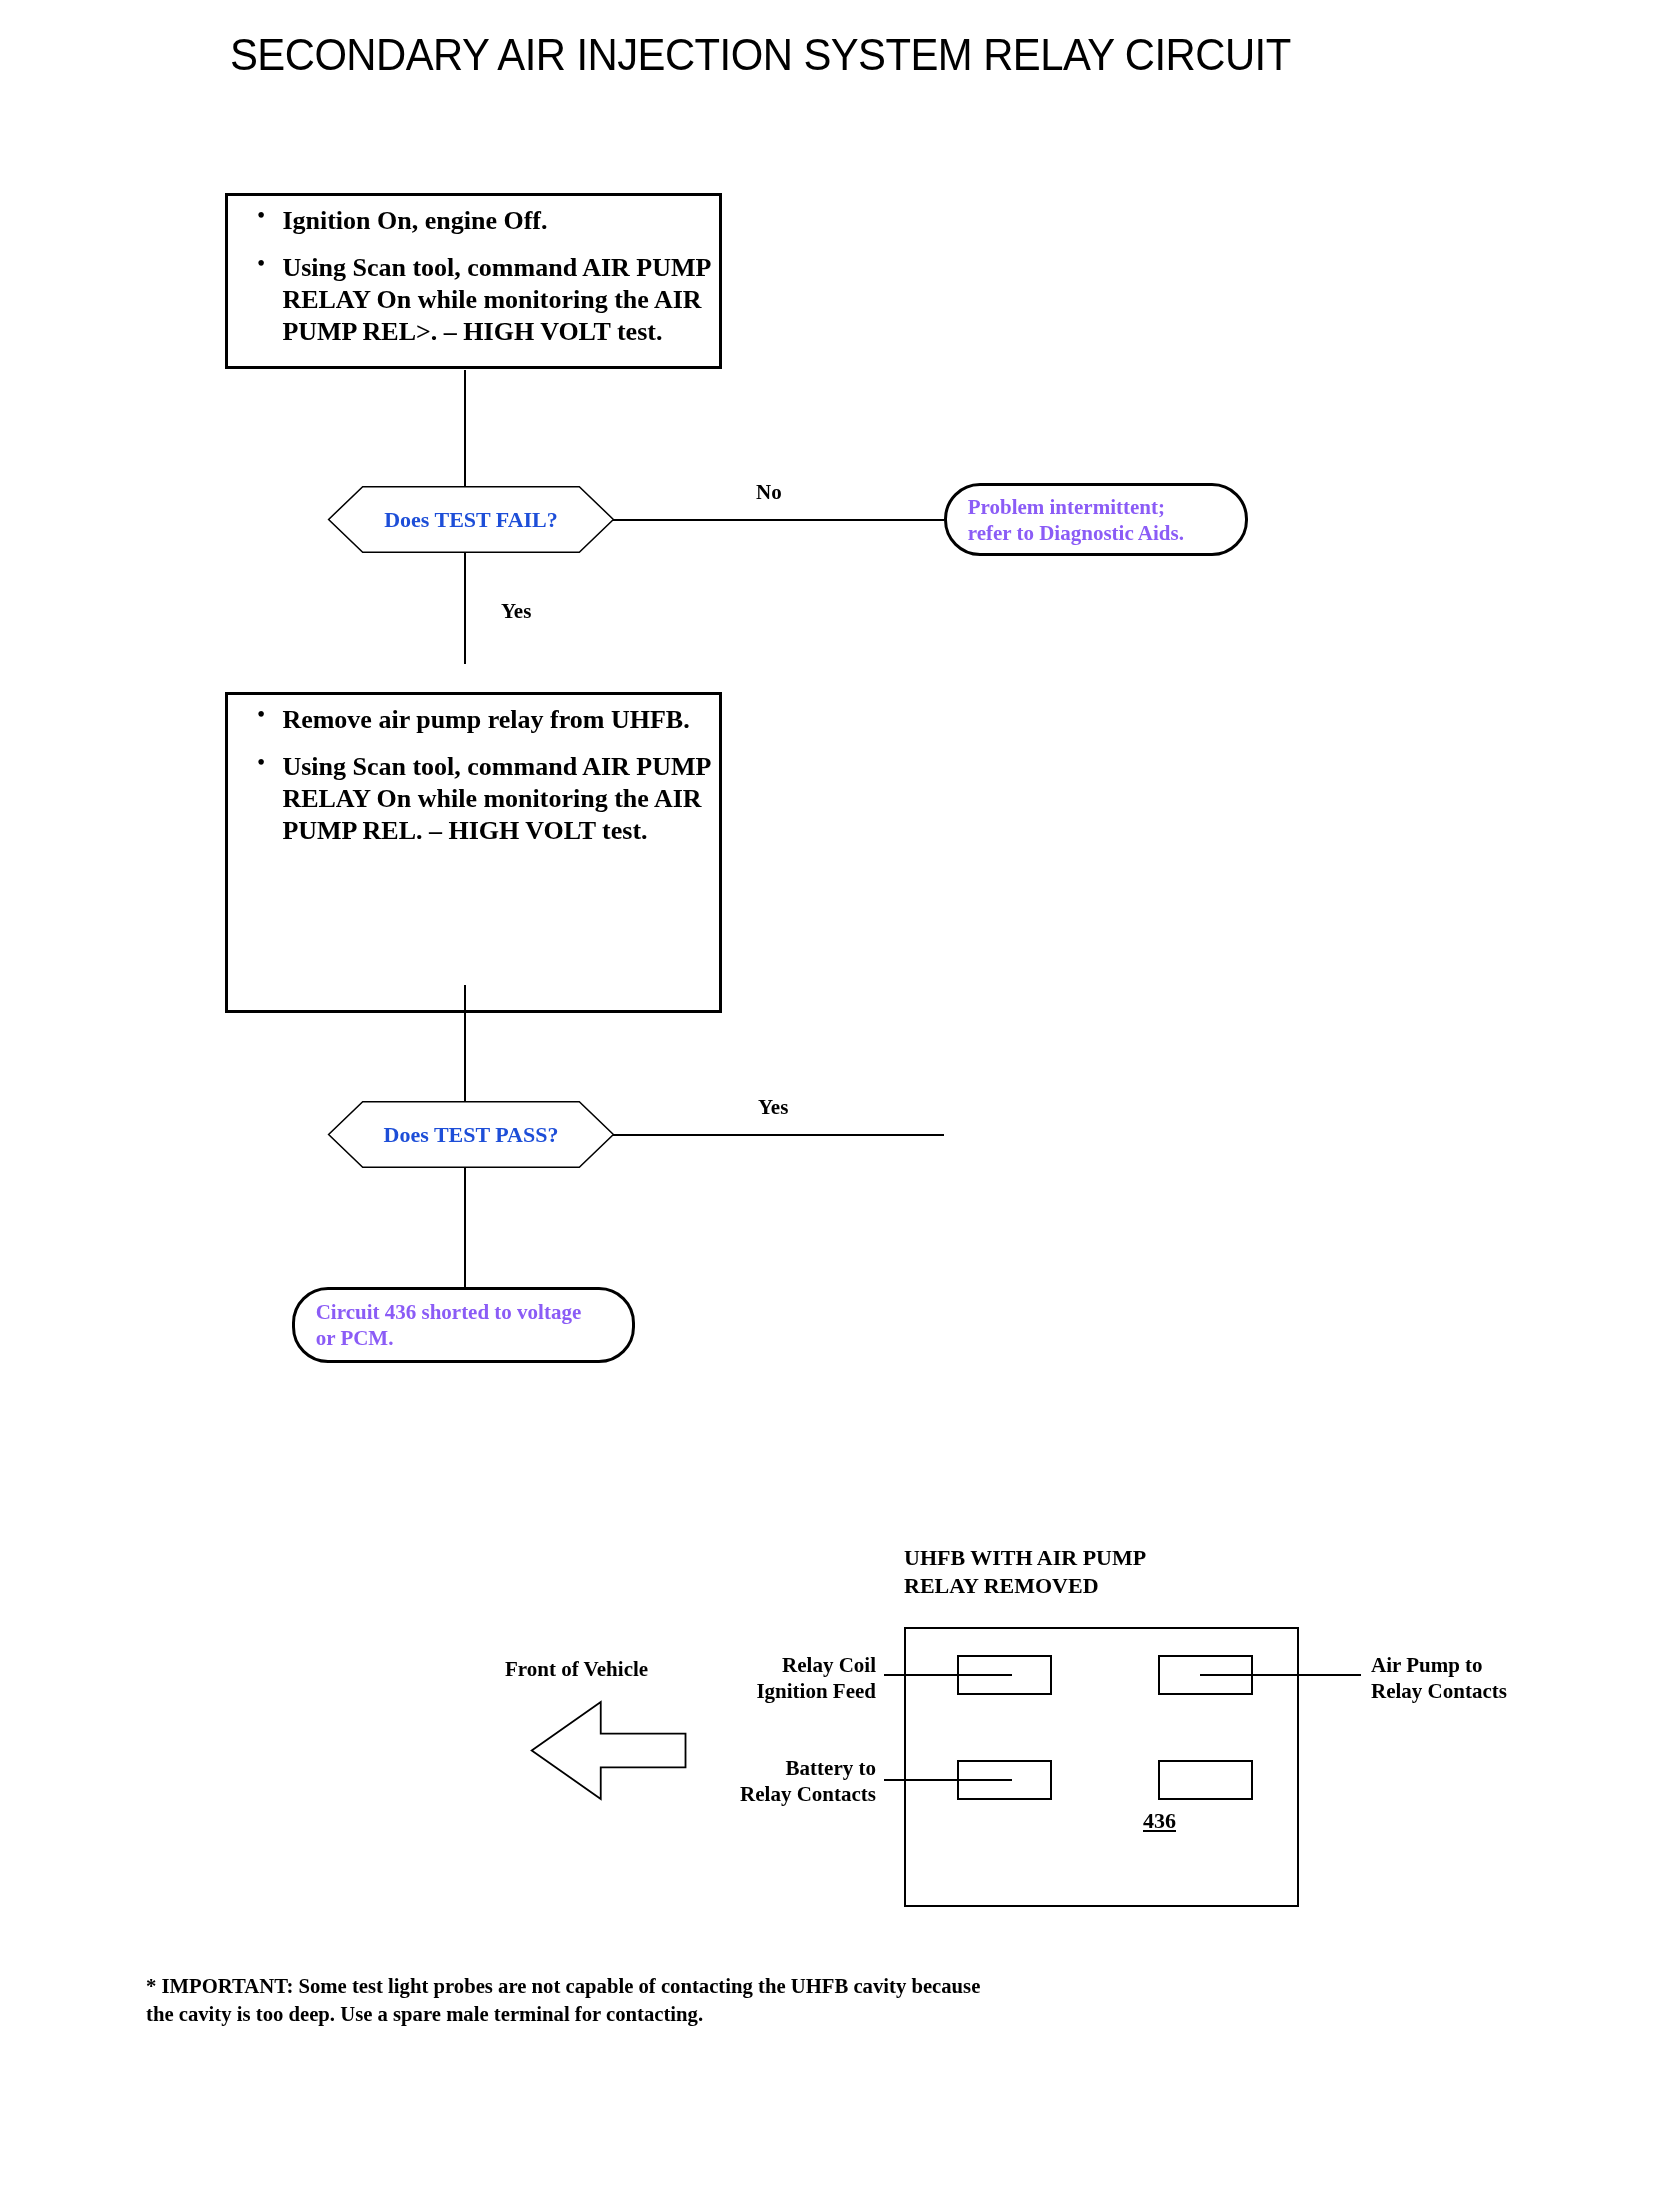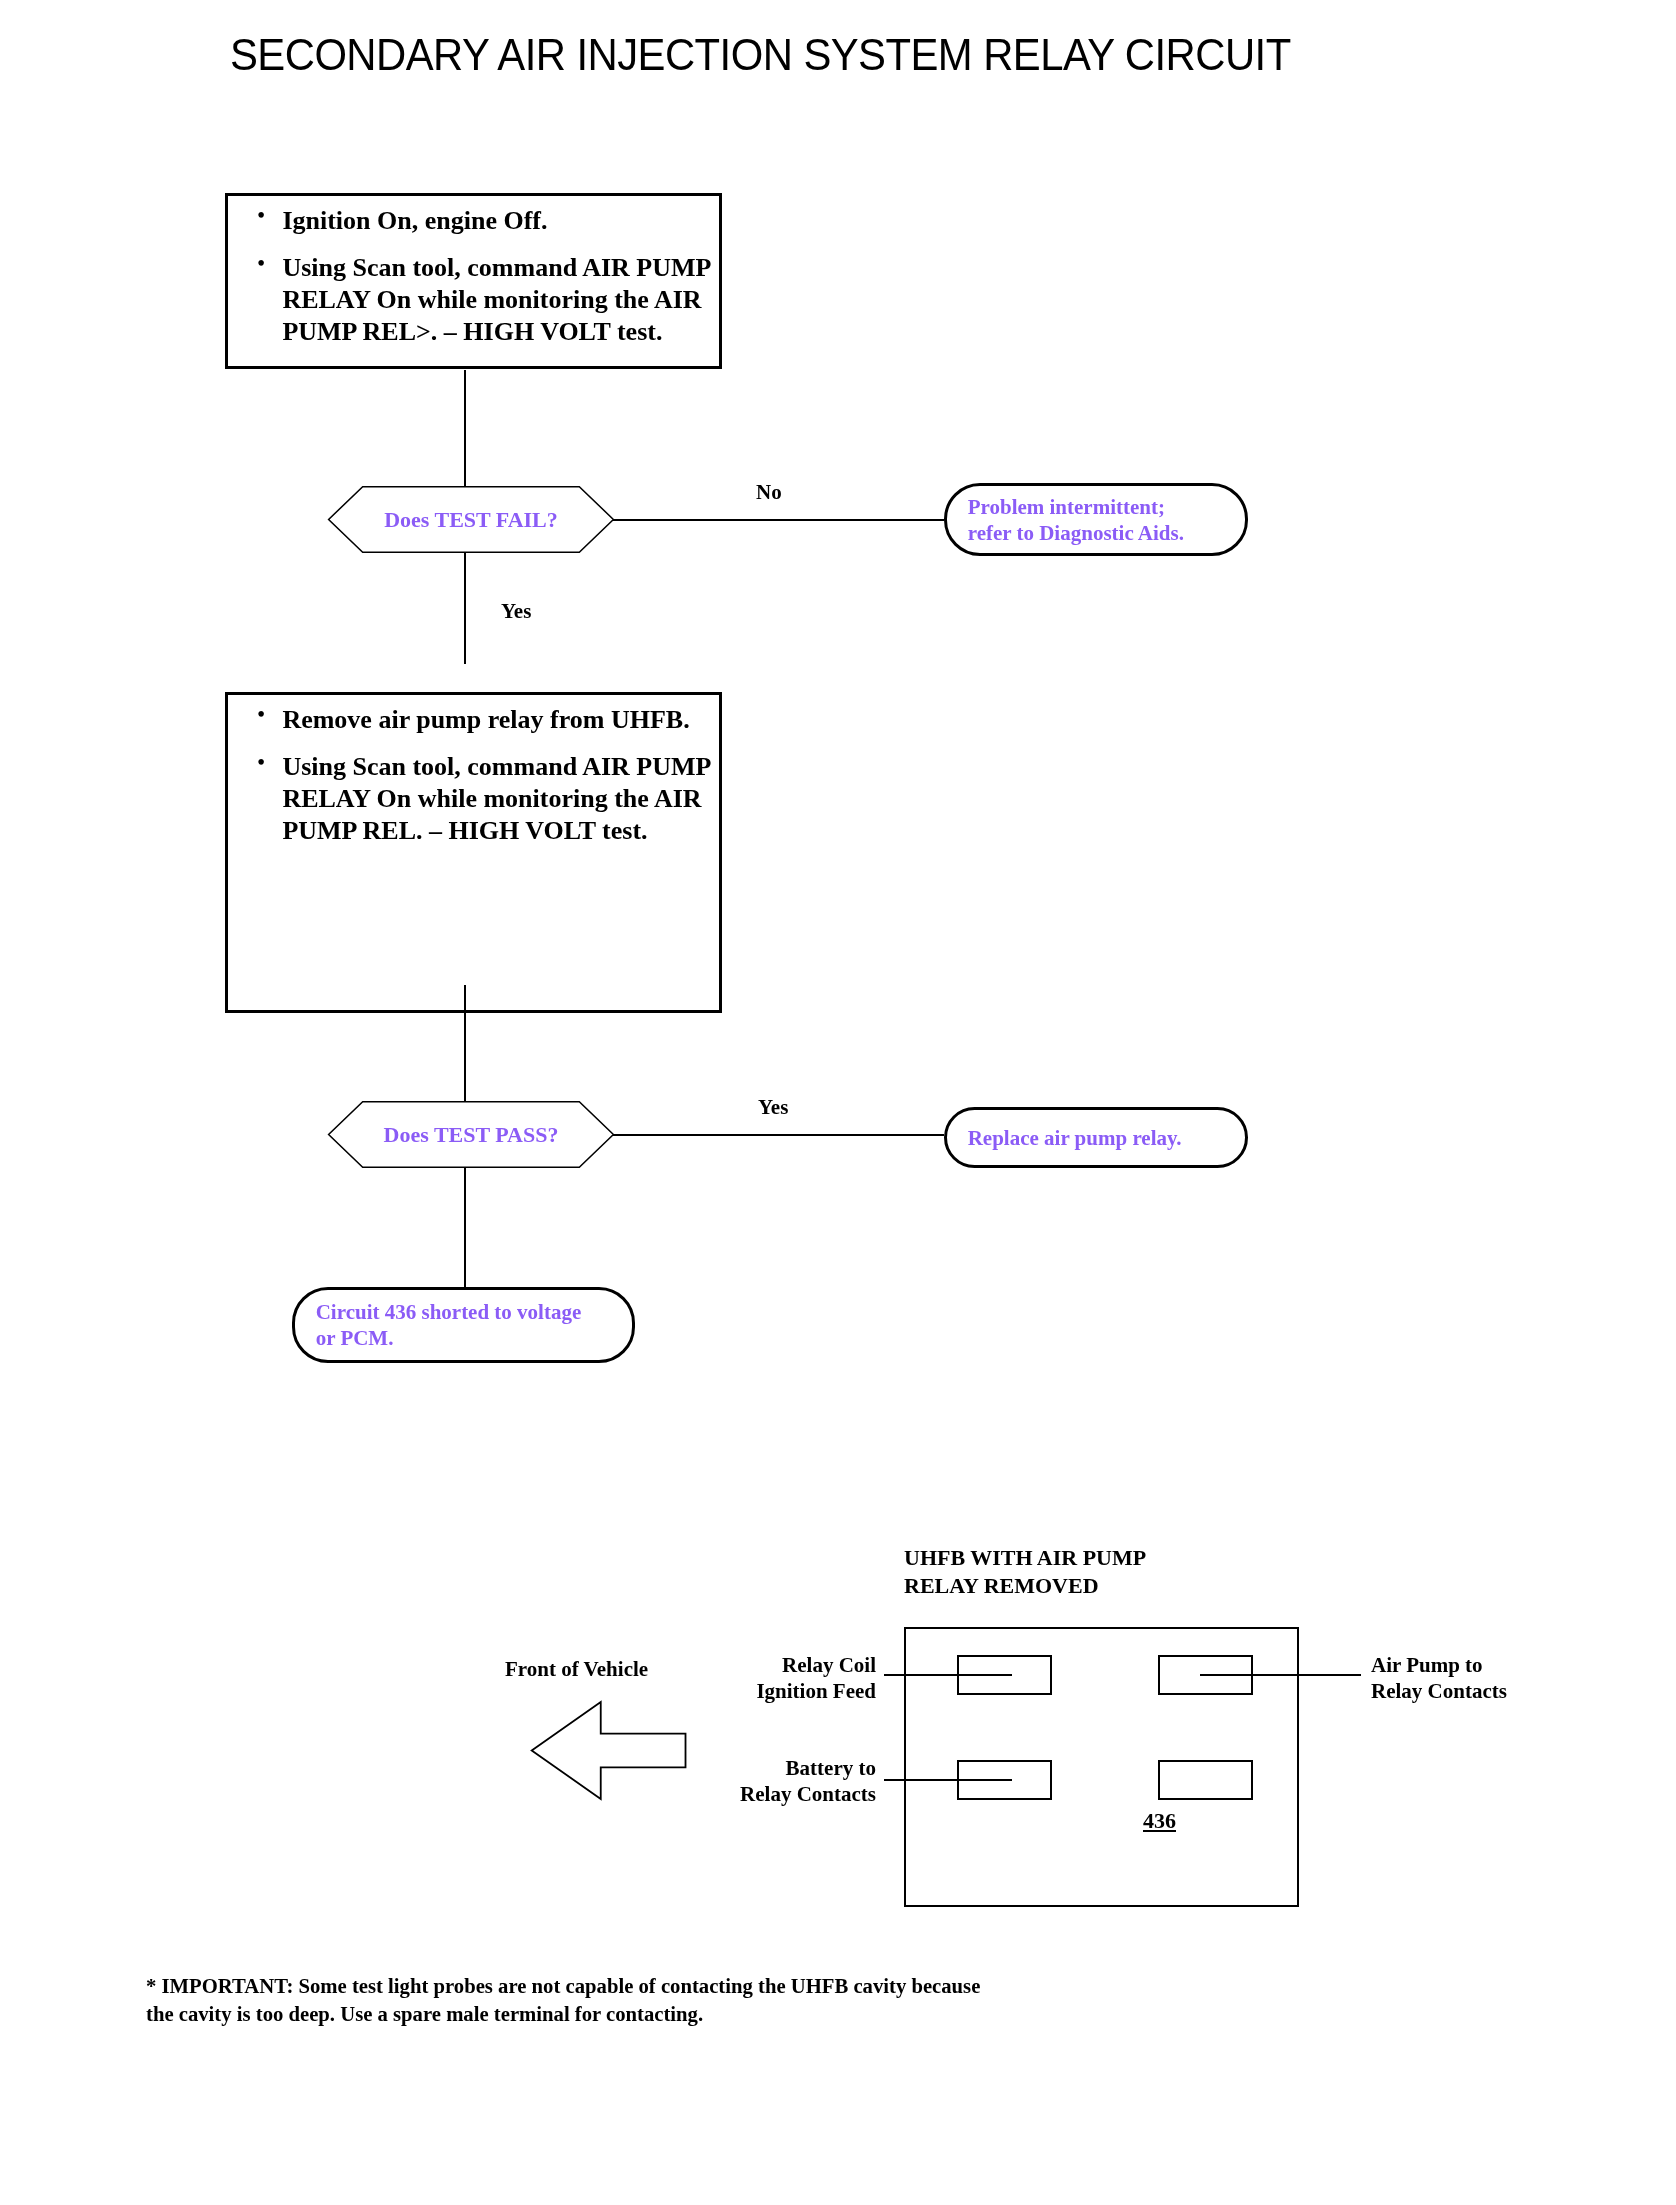--- a/index.html
+++ b/index.html
@@ -74,21 +74,21 @@
     position: absolute;
     left: 0;
     top: 0;
     width: 100%;
     height: 100%;
     display: flex;
     align-items: center;
     justify-content: center;
     font-size: 22px;
     font-weight: bold;
-    color: #8b5cf6;
+    color: #1d4ed8;
     white-space: nowrap;
   }
 
   
   .pill {
     position: absolute;
     border: 3.6px solid #000000;
     border-radius: 36px;
     background: #ffffff;
     box-sizing: border-box;
@@ -231,23 +231,20 @@
   <div class="hex" style="left:328px; top:1101px; width:286px; height:67px;">
     <svg width="286" height="67" viewBox="0 0 470 110">
       <polygon points="57,1 413,1 469,55 413,109 57,109 1,55" fill="#ffffff" stroke="#000000" stroke-width="2.5"></polygon>
     </svg>
     <div class="hex-label">Does TEST PASS?</div>
   </div>
 
   <div class="hline" style="left:613px; top:1134px; width:331px;"></div>
   <div class="branch-label" style="left:758px; top:1095px;">Yes</div>
 
-  <div class="pill" style="left:944px; top:1107px; width:304px; height:61px;">
-    <div class="pill-label">Replace air pump relay.</div>
-  </div>
 
   <div class="vline" style="left:464px; top:1167px; height:122px;"></div>
 
   <div class="pill" style="left:292px; top:1287px; width:343px; height:76px;">
     <div class="pill-label">Circuit 436 shorted to voltage
 or PCM.</div>
   </div>
 
   <div class="uhfb-title" style="left:904px; top:1544px;">UHFB WITH AIR PUMP
 RELAY REMOVED</div>

